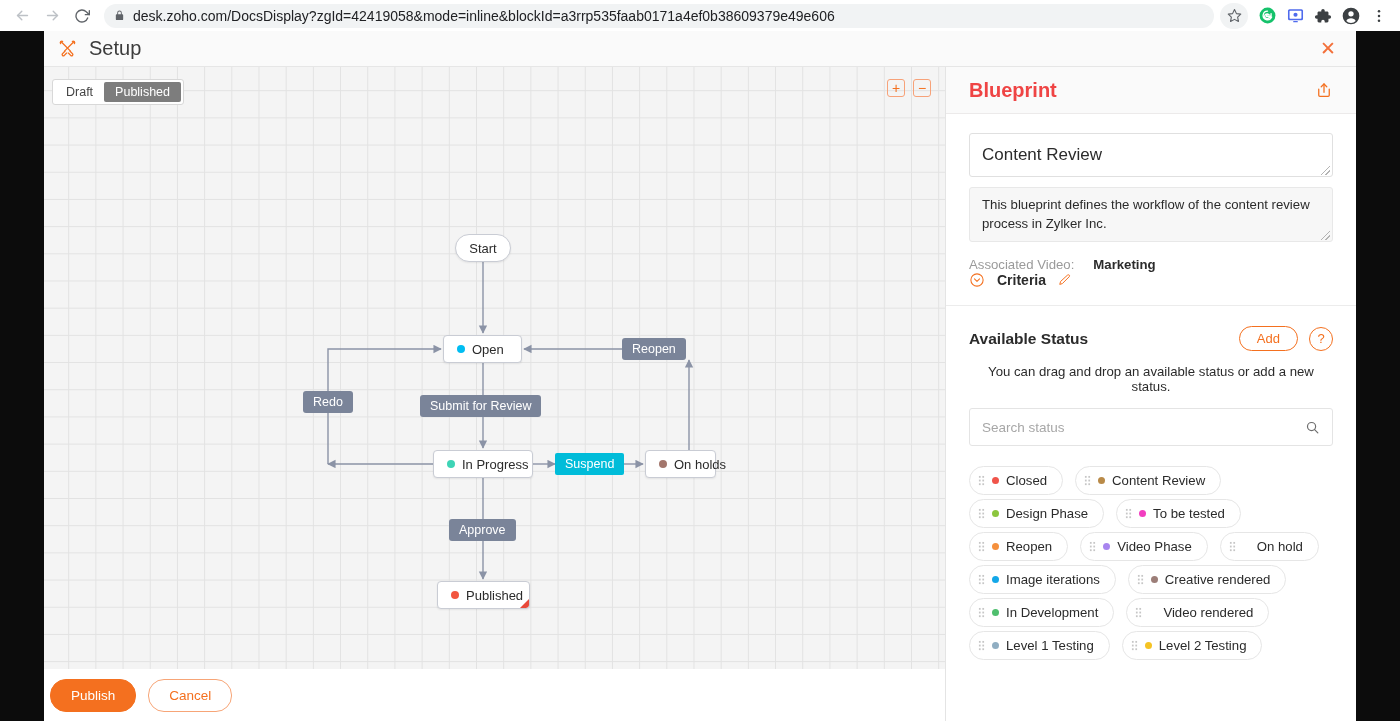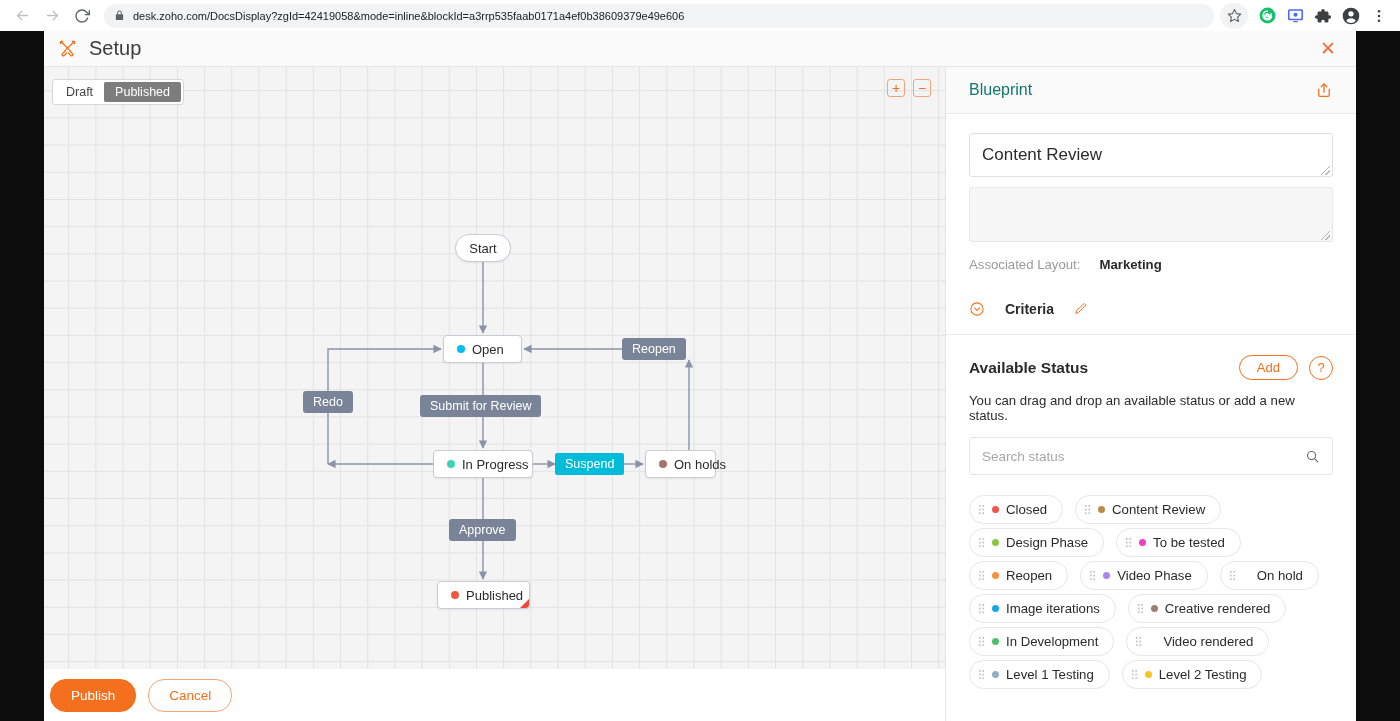--- a/index.html
+++ b/index.html
@@ -20,21 +20,21 @@
     justify-content: center; border-radius: 50%; color: #5f6368;
     flex: 0 0 auto;
   }
   .nav-btn.disabled { color: #bdc1c6; }
   #url-pill {
     flex: 1 1 auto; height: 24px; margin-left: 6px; margin-right: 4px;
     background: #f1f3f4; border-radius: 13px; display: flex;
     align-items: center; padding: 0 10px; gap: 8px; min-width: 0;
   }
   #url-text {
-    font-size: 11px; color: #202124; white-space: nowrap;
+    font-size: 14px; color: #202124; white-space: nowrap;
     overflow: hidden; text-overflow: ellipsis;
   }
   .tb-icon {
     width: 26px; height: 26px; display: flex; align-items: center;
     justify-content: center; flex: 0 0 auto;
   }
   #star-pill {
     width: 28px; height: 26px; border-radius: 13px; background: #f1f3f4;
     display: flex; align-items: center; justify-content: center;
     margin-right: 4px; flex: 0 0 auto;
@@ -140,21 +140,21 @@
 
   
   #right-panel {
     flex: 1 1 auto; border-left: 1px solid #e4e4e4; background: #ffffff;
     display: flex; flex-direction: column; min-width: 0; overflow: hidden;
   }
   #bp-header {
     flex: 0 0 47px; background: #fafafa; border-bottom: 1px solid #eceaea;
     display: flex; align-items: center; padding: 0 23px;
   }
-  #bp-header h2 { font-size: 16px; color: #0f766e; font-weight: 400; }
+  #bp-header h2 { font-size: 20px; color: #ef4444; font-weight: 700; }
   #share-icon { margin-left: auto; color: #f4701f; display: flex; }
 
   #bp-info { padding: 19px 23px 17px 23px; border-bottom: 1px solid #ececec; }
   #bp-name {
     width: 100%; height: 44px; border: 1px solid #e0e0e0; border-radius: 3px;
     font-size: 17px; color: #2b2b2b; padding: 0 12px;
     font-family: "Liberation Sans", sans-serif; background: #fff;
     position: relative;
     display: flex; align-items: center;
   }
@@ -166,36 +166,36 @@
   }
   .resize-grip {
     position: absolute; right: 2px; bottom: 1px; width: 9px; height: 9px;
     background:
       linear-gradient(135deg, transparent 45%, #b4b4b4 45%, #b4b4b4 55%, transparent 55%),
       linear-gradient(135deg, transparent 70%, #b4b4b4 70%, #b4b4b4 80%, transparent 80%);
   }
   #layout-row { margin-top: 15px; display: flex; align-items: center; font-size: 13.2px; }
   #layout-label { color: #9a9a9a; }
   #layout-value { color: #2b2b2b; font-weight: 600; margin-left: 19px; }
-  #criteria-row { margin-top: 29px; display: flex; align-items: center; gap: 20px; }
+  #criteria-row { margin-top: 0; display: flex; align-items: center; gap: 12px; }
   #criteria-text { font-size: 14px; color: #2b2b2b; font-weight: 600; }
 
   #status-sec { padding: 20px 23px 0 23px; flex: 1 1 auto; overflow: hidden; }
   #status-head { display: flex; align-items: center; }
   #status-head h3 { font-size: 15.5px; color: #2b2b2b; font-weight: 600; }
   #add-btn {
     margin-left: auto; border: 1px solid #f4701f; color: #f4701f;
     border-radius: 14px; padding: 4px 17px; font-size: 13px; background: #fff;
   }
   #help-btn {
     margin-left: 11px; width: 24px; height: 24px; border-radius: 50%;
     border: 1px solid #f4701f; color: #f4701f; font-size: 13px;
     display: flex; align-items: center; justify-content: center;
   }
-  #status-hint { margin-top: 13px; font-size: 13.2px; color: #2b2b2b; }
+  #status-hint { margin-top: 13px; font-size: 13.2px; color: #2b2b2b; text-align: center; }
   #status-search {
     margin-top: 14px; height: 38px; border: 1px solid #e4e4e4; border-radius: 3px;
     display: flex; align-items: center; padding: 15px 12px;
   }
   #status-search .ph { font-size: 13.5px; color: #a7a7a7; flex: 1 1 auto; }
   #chips {
     margin-top: 20px; display: flex; flex-wrap: wrap; gap: 4px 12px;
   }
   .chip {
     display: flex; align-items: center; gap: 7px; border: 1px solid #e6e6e6;
@@ -403,25 +403,26 @@
           </svg>
         </span>
       </div>
 
       <div id="bp-info">
         <div id="bp-name">
           <span>Content Review</span>
           <span class="resize-grip"></span>
         </div>
         <div id="bp-desc">
+          <span>This blueprint defines the workflow of the content review process in Zylker Inc.</span>
           <span class="resize-grip"></span>
         </div>
 
         <div id="layout-row">
-          <span id="layout-label">Associated Layout:</span>
+          <span id="layout-label">Associated Video:</span>
           <span id="layout-value">Marketing</span>
         </div>
 
         <div id="criteria-row">
           <span style="display:flex;">
             <svg width="16" height="16" viewBox="0 0 24 24" fill="none" stroke="#f4701f" stroke-width="1.6" stroke-linecap="round" stroke-linejoin="round">
                 <circle cx="12" cy="12" r="9.2"></circle>
                 <polyline points="8.2 10.4 12 14 15.8 10.4"></polyline>
               </svg>
           </span>

